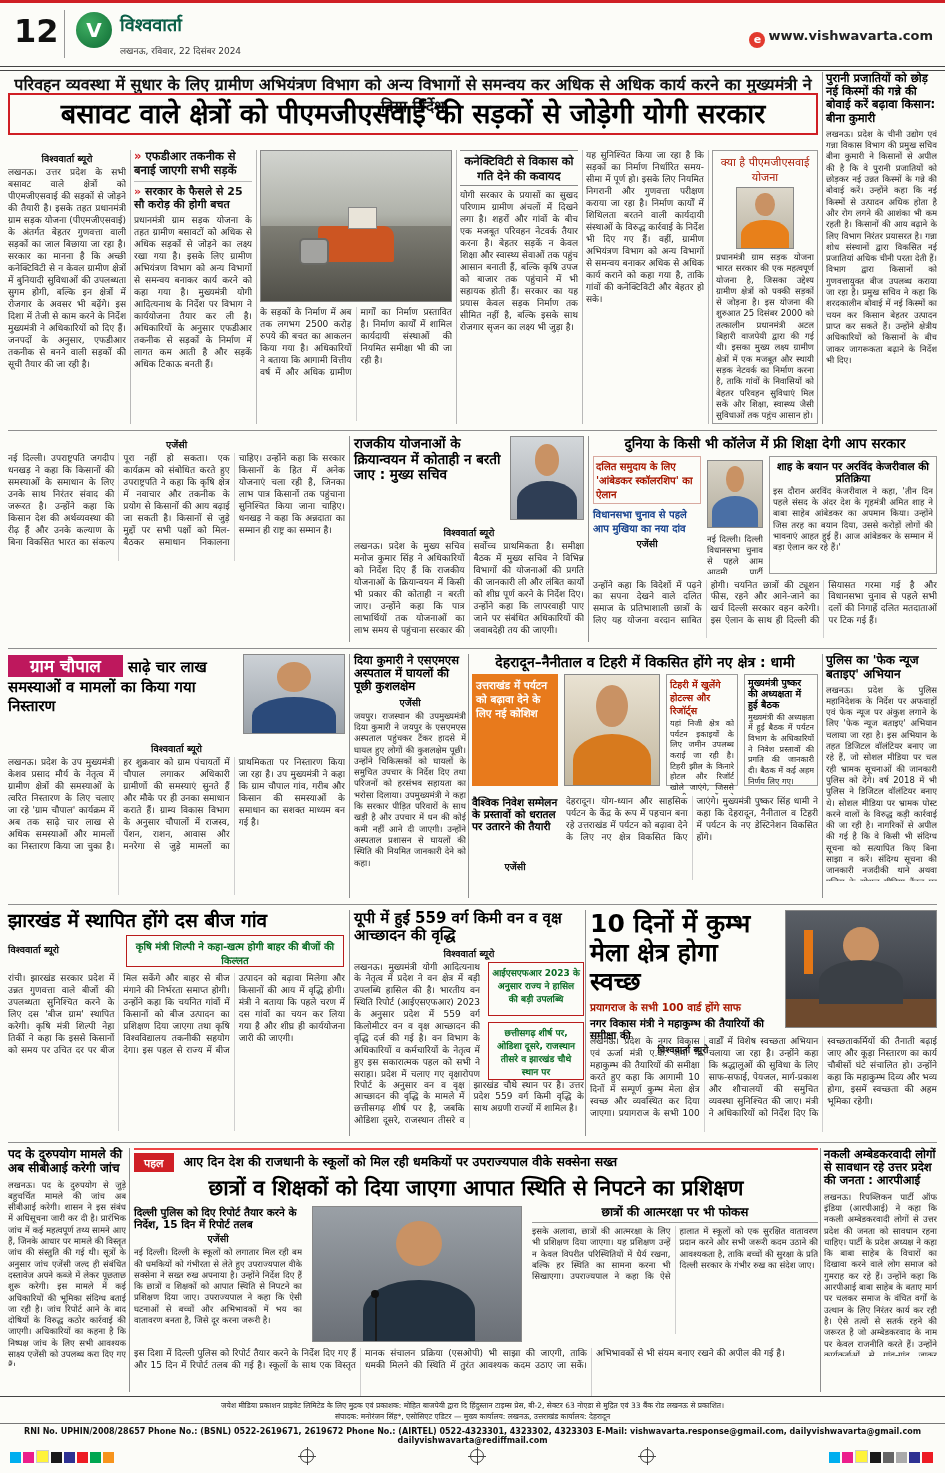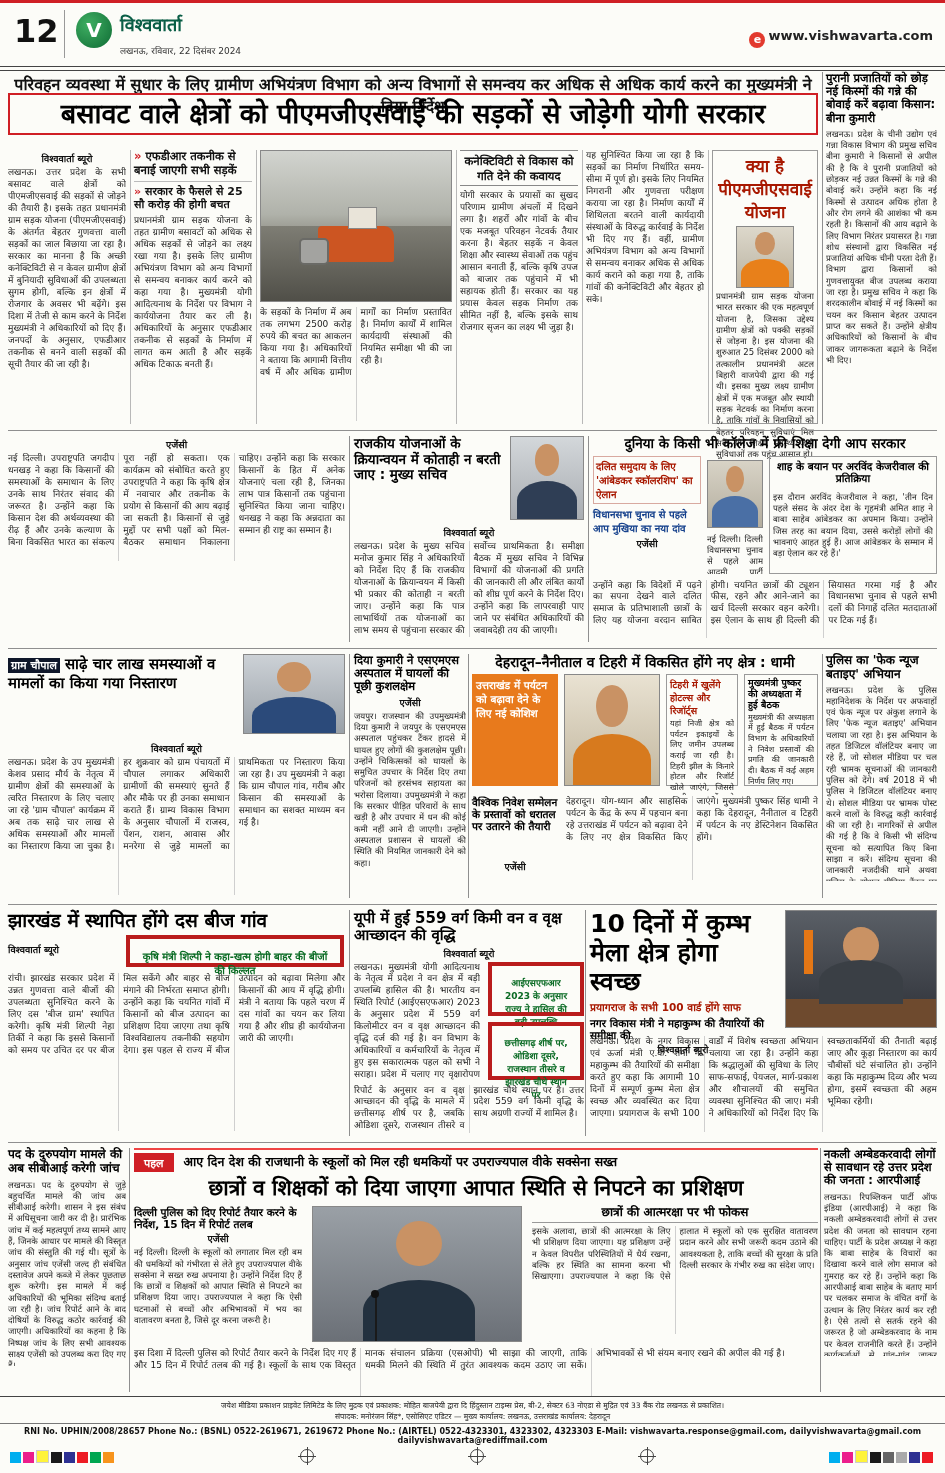--- a/index.html
+++ b/index.html
@@ -11,21 +11,21 @@
   .body-txt{font-size:9px;line-height:1.33;text-align:justify;color:#222;overflow:hidden;}
   .sm{font-size:8.5px;}
   .c2{column-count:2;column-gap:9px;column-rule:1px solid #cfcfcf;}
   .c3{column-count:3;column-gap:9px;column-rule:1px solid #cfcfcf;}
   .byline{font-size:9.5px;font-weight:bold;text-align:center;margin:2px 0;}
   .hl{font-weight:bold;color:#000;line-height:1.15;}
   .center{text-align:center;}
   .boxed{border:1px solid #9a9a9a;padding:3px;box-sizing:border-box;}
   .red-title{color:#a81800;font-weight:bold;}
   .blue-title{color:#16418c;font-weight:bold;}
-  .green-box{border:4px solid #b91c1c;color:#0a6b24;font-weight:bold;padding:10px;box-sizing:border-box;text-align:center;}
+  .green-box{border:1px solid #b91c1c;color:#0a6b24;font-weight:bold;padding:3px;box-sizing:border-box;text-align:center;}
   .photo{position:relative;overflow:hidden;background:#cfcfc8;border:1px solid #888;box-sizing:border-box;}
   .ph-bg{position:absolute;inset:0;}
   .ph-head{position:absolute;left:33%;top:9%;width:34%;height:38%;border-radius:50%;background:#c99264;}
   .ph-torso{position:absolute;left:8%;bottom:-2%;width:84%;height:48%;border-radius:50% 50% 0 0;}
   .marker{color:#cf1f25;font-weight:bold;}
   .patch{width:11px;height:11px;display:inline-block;margin-right:2px;}
   .reg{width:12px;height:12px;border:1px solid #444;border-radius:50%;position:relative;display:inline-block;}
   .reg::before{content:"";position:absolute;left:50%;top:-3px;bottom:-3px;width:1px;background:#444;}
   .reg::after{content:"";position:absolute;top:50%;left:-3px;right:-3px;height:1px;background:#444;}
 </style>
@@ -77,21 +77,21 @@
   <div class="abs" style="top:150px;left:460px;width:118px;height:274px">
     <div class="center" style="font-size:11.5px;font-weight:bold;border-top:1px solid #888;border-bottom:1px solid #888;padding:2px 0">कनेक्टिविटी से विकास को गति देने की कवायद</div>
     <div class="body-txt" style="height:228px;margin-top:4px">योगी सरकार के प्रयासों का सुखद परिणाम ग्रामीण अंचलों में दिखने लगा है। शहरों और गांवों के बीच एक मजबूत परिवहन नेटवर्क तैयार करना है। बेहतर सड़कें न केवल शिक्षा और स्वास्थ्य सेवाओं तक पहुंच आसान बनाती हैं, बल्कि कृषि उपज को बाजार तक पहुंचाने में भी सहायक होती हैं। सरकार का यह प्रयास केवल सड़क निर्माण तक सीमित नहीं है, बल्कि इसके साथ रोजगार सृजन का लक्ष्य भी जुड़ा है।</div>
   </div>
 
   <div class="abs" style="top:150px;left:586px;width:118px;height:274px">
     <div class="body-txt" style="height:274px">यह सुनिश्चित किया जा रहा है कि सड़कों का निर्माण निर्धारित समय-सीमा में पूर्ण हो। इसके लिए नियमित निगरानी और गुणवत्ता परीक्षण कराया जा रहा है। निर्माण कार्यों में शिथिलता बरतने वाली कार्यदायी संस्थाओं के विरुद्ध कार्रवाई के निर्देश भी दिए गए हैं। वहीं, ग्रामीण अभियंत्रण विभाग को अन्य विभागों से समन्वय बनाकर अधिक से अधिक कार्य कराने को कहा गया है, ताकि गांवों की कनेक्टिविटी और बेहतर हो सके।</div>
   </div>
 
   <div class="abs boxed" style="top:150px;left:712px;width:106px;height:274px">
-    <div class="center" style="font-size:17px;font-weight:bold;color:#a81800">क्या है पीएमजीएसवाई योजना</div>
+    <div class="center" style="font-size:11px;font-weight:normal;color:#a81800">क्या है पीएमजीएसवाई योजना</div>
     <div class="photo" style="width:58px;height:62px;margin:3px auto">
       <div class="ph-bg" style="background:linear-gradient(180deg,#ddd8cb,#b9b2a1)"></div>
       <div class="ph-head"></div>
       <div class="ph-torso" style="background:#e8801a"></div>
     </div>
     <div class="body-txt sm" style="height:168px">प्रधानमंत्री ग्राम सड़क योजना भारत सरकार की एक महत्वपूर्ण योजना है, जिसका उद्देश्य ग्रामीण क्षेत्रों को पक्की सड़कों से जोड़ना है। इस योजना की शुरुआत 25 दिसंबर 2000 को तत्कालीन प्रधानमंत्री अटल बिहारी वाजपेयी द्वारा की गई थी। इसका मुख्य लक्ष्य ग्रामीण क्षेत्रों में एक मजबूत और स्थायी सड़क नेटवर्क का निर्माण करना है, ताकि गांवों के निवासियों को बेहतर परिवहन सुविधाएं मिल सकें और शिक्षा, स्वास्थ्य जैसी सुविधाओं तक पहुंच आसान हो।</div>
   </div>
 
   <div class="abs" style="top:72px;left:826px;width:111px;height:352px">
     <div class="hl" style="font-size:11.5px">पुरानी प्रजातियों को छोड़ नई किस्मों की गन्ने की बोवाई करें बढ़ावा किसान: बीना कुमारी</div>
@@ -132,34 +132,34 @@
         <div class="blue-title" style="font-size:10px;margin-top:3px">विधानसभा चुनाव से पहले आप मुखिया का नया दांव</div>
         <div class="byline">एजेंसी</div>
       </div>
       <div class="photo" style="position:absolute;left:114px;top:4px;width:56px;height:68px">
         <div class="ph-bg" style="background:linear-gradient(180deg,#d8d3c6,#b3ad9e)"></div>
         <div class="ph-head"></div>
         <div class="ph-torso" style="background:#4a6fa5"></div>
       </div>
       <div class="abs boxed" style="left:176px;top:0;width:168px;height:118px">
         <div class="hl center" style="font-size:10.5px">शाह के बयान पर अरविंद केजरीवाल की प्रतिक्रिया</div>
-        <div class="body-txt sm" style="height:84px;margin-top:8px">इस दौरान अरविंद केजरीवाल ने कहा, 'तीन दिन पहले संसद के अंदर देश के गृहमंत्री अमित शाह ने बाबा साहेब आंबेडकर का अपमान किया। उन्होंने जिस तरह का बयान दिया, उससे करोड़ों लोगों की भावनाएं आहत हुई हैं। आज आंबेडकर के सम्मान में बड़ा ऐलान कर रहे हैं।'</div>
+        <div class="body-txt sm" style="height:84px;margin-top:2px">इस दौरान अरविंद केजरीवाल ने कहा, 'तीन दिन पहले संसद के अंदर देश के गृहमंत्री अमित शाह ने बाबा साहेब आंबेडकर का अपमान किया। उन्होंने जिस तरह का बयान दिया, उससे करोड़ों लोगों की भावनाएं आहत हुई हैं। आज आंबेडकर के सम्मान में बड़ा ऐलान कर रहे हैं।'</div>
       </div>
       <div class="body-txt sm abs" style="left:114px;top:78px;width:56px;height:40px">नई दिल्ली। दिल्ली विधानसभा चुनाव से पहले आम आदमी पार्टी (आप) के राष्ट्रीय संयोजक अरविंद केजरीवाल ने बड़ा ऐलान किया है। उन्होंने कहा कि दिल्ली में सरकार बनने पर दलित समुदाय के विद्यार्थियों को दुनिया के किसी भी कॉलेज में पढ़ाई के लिए 'आंबेडकर स्कॉलरशिप' दी जाएगी और पढ़ाई का पूरा खर्च सरकार उठाएगी।</div>
     </div>
     <div class="body-txt c3" style="height:58px;margin-top:4px">उन्होंने कहा कि विदेशों में पढ़ने का सपना देखने वाले दलित समाज के प्रतिभाशाली छात्रों के लिए यह योजना वरदान साबित होगी। चयनित छात्रों की ट्यूशन फीस, रहने और आने-जाने का खर्च दिल्ली सरकार वहन करेगी। इस ऐलान के साथ ही दिल्ली की सियासत गरमा गई है और विधानसभा चुनाव से पहले सभी दलों की निगाहें दलित मतदाताओं पर टिक गई हैं।</div>
   </div>
   <div class="vline" style="left:349px;top:436px;height:206px;background:#8f8f8f"></div>
   <div class="vline" style="left:588px;top:436px;height:206px;background:#8f8f8f"></div>
   <div class="hline" style="left:8px;right:8px;top:648px"></div>
 
   <div class="abs" style="top:654px;left:8px;width:337px;height:244px">
     <div style="position:relative;height:86px">
       <div style="width:226px">
-        <span style="background:#0f172a;color:#fff;font-weight:bold;font-size:11px;padding:1px 3px">ग्राम चौपाल</span>
+        <span style="background:#be185d;color:#fff;font-weight:bold;font-size:17px;padding:1px 22px">ग्राम चौपाल</span>
         <span class="hl" style="font-size:15px">साढ़े चार लाख समस्याओं व मामलों का किया गया निस्तारण</span>
       </div>
       <div class="photo" style="position:absolute;right:0;top:0;width:102px;height:80px">
         <div class="ph-bg" style="background:linear-gradient(180deg,#ccd1d6,#9aa1a8)"></div>
         <div class="ph-head"></div>
         <div class="ph-torso" style="background:#2b4a7a"></div>
       </div>
     </div>
     <div class="byline">विश्ववार्ता ब्यूरो</div>
     <div class="body-txt c3" style="height:138px">लखनऊ। प्रदेश के उप मुख्यमंत्री केशव प्रसाद मौर्य के नेतृत्व में ग्रामीण क्षेत्रों की समस्याओं के त्वरित निस्तारण के लिए चलाए जा रहे 'ग्राम चौपाल' कार्यक्रम में अब तक साढ़े चार लाख से अधिक समस्याओं और मामलों का निस्तारण किया जा चुका है। हर शुक्रवार को ग्राम पंचायतों में चौपाल लगाकर अधिकारी ग्रामीणों की समस्याएं सुनते हैं और मौके पर ही उनका समाधान कराते हैं। ग्राम्य विकास विभाग के अनुसार चौपालों में राजस्व, पेंशन, राशन, आवास और मनरेगा से जुड़े मामलों का प्राथमिकता पर निस्तारण किया जा रहा है। उप मुख्यमंत्री ने कहा कि ग्राम चौपाल गांव, गरीब और किसान की समस्याओं के समाधान का सशक्त माध्यम बन गई है।</div>
@@ -215,21 +215,21 @@
   </div>
 
   <div class="abs" style="top:910px;left:354px;width:230px;height:226px">
     <div class="hl" style="font-size:15px">यूपी में हुई 559 वर्ग किमी वन व वृक्ष आच्छादन की वृद्धि</div>
     <div class="byline">विश्ववार्ता ब्यूरो</div>
     <div style="position:relative;height:118px">
       <div class="body-txt abs" style="left:0;top:0;width:126px;height:118px">लखनऊ। मुख्यमंत्री योगी आदित्यनाथ के नेतृत्व में प्रदेश ने वन क्षेत्र में बड़ी उपलब्धि हासिल की है। भारतीय वन स्थिति रिपोर्ट (आईएसएफआर) 2023 के अनुसार प्रदेश में 559 वर्ग किलोमीटर वन व वृक्ष आच्छादन की वृद्धि दर्ज की गई है। वन विभाग के अधिकारियों व कर्मचारियों के नेतृत्व में हुए इस सकारात्मक पहल को सभी ने सराहा। प्रदेश में चलाए गए वृक्षारोपण महाअभियान का यह सुखद परिणाम है।</div>
       <div class="green-box abs" style="left:134px;top:0;width:96px;height:54px;font-size:9px">आईएसएफआर 2023 के अनुसार राज्य ने हासिल की बड़ी उपलब्धि</div>
       <div class="green-box abs" style="left:134px;top:60px;width:96px;height:58px;font-size:9px">छत्तीसगढ़ शीर्ष पर, ओडिशा दूसरे, राजस्थान तीसरे व झारखंड चौथे स्थान पर</div>
     </div>
-    <div class="body-txt c2" style="height:48px;margin-top:5px">रिपोर्ट के अनुसार वन व वृक्ष आच्छादन की वृद्धि के मामले में छत्तीसगढ़ शीर्ष पर है, जबकि ओडिशा दूसरे, राजस्थान तीसरे व झारखंड चौथे स्थान पर है। उत्तर प्रदेश 559 वर्ग किमी वृद्धि के साथ अग्रणी राज्यों में शामिल है।</div>
+    <div class="body-txt c2" style="height:48px;">रिपोर्ट के अनुसार वन व वृक्ष आच्छादन की वृद्धि के मामले में छत्तीसगढ़ शीर्ष पर है, जबकि ओडिशा दूसरे, राजस्थान तीसरे व झारखंड चौथे स्थान पर है। उत्तर प्रदेश 559 वर्ग किमी वृद्धि के साथ अग्रणी राज्यों में शामिल है।</div>
   </div>
 
   <div class="abs" style="top:910px;left:590px;width:347px;height:226px">
     <div style="position:relative;height:122px">
       <div class="abs" style="left:0;top:0;width:186px">
         <div class="hl" style="font-size:25px">10 दिनों में कुम्भ मेला क्षेत्र होगा स्वच्छ</div>
         <div class="red-title" style="font-size:10.5px;margin-top:4px">प्रयागराज के सभी 100 वार्ड होंगे साफ</div>
         <div class="hl" style="font-size:10.5px;margin-top:3px">नगर विकास मंत्री ने महाकुम्भ की तैयारियों की समीक्षा की</div>
         <div class="byline">विश्ववार्ता ब्यूरो</div>
       </div>

